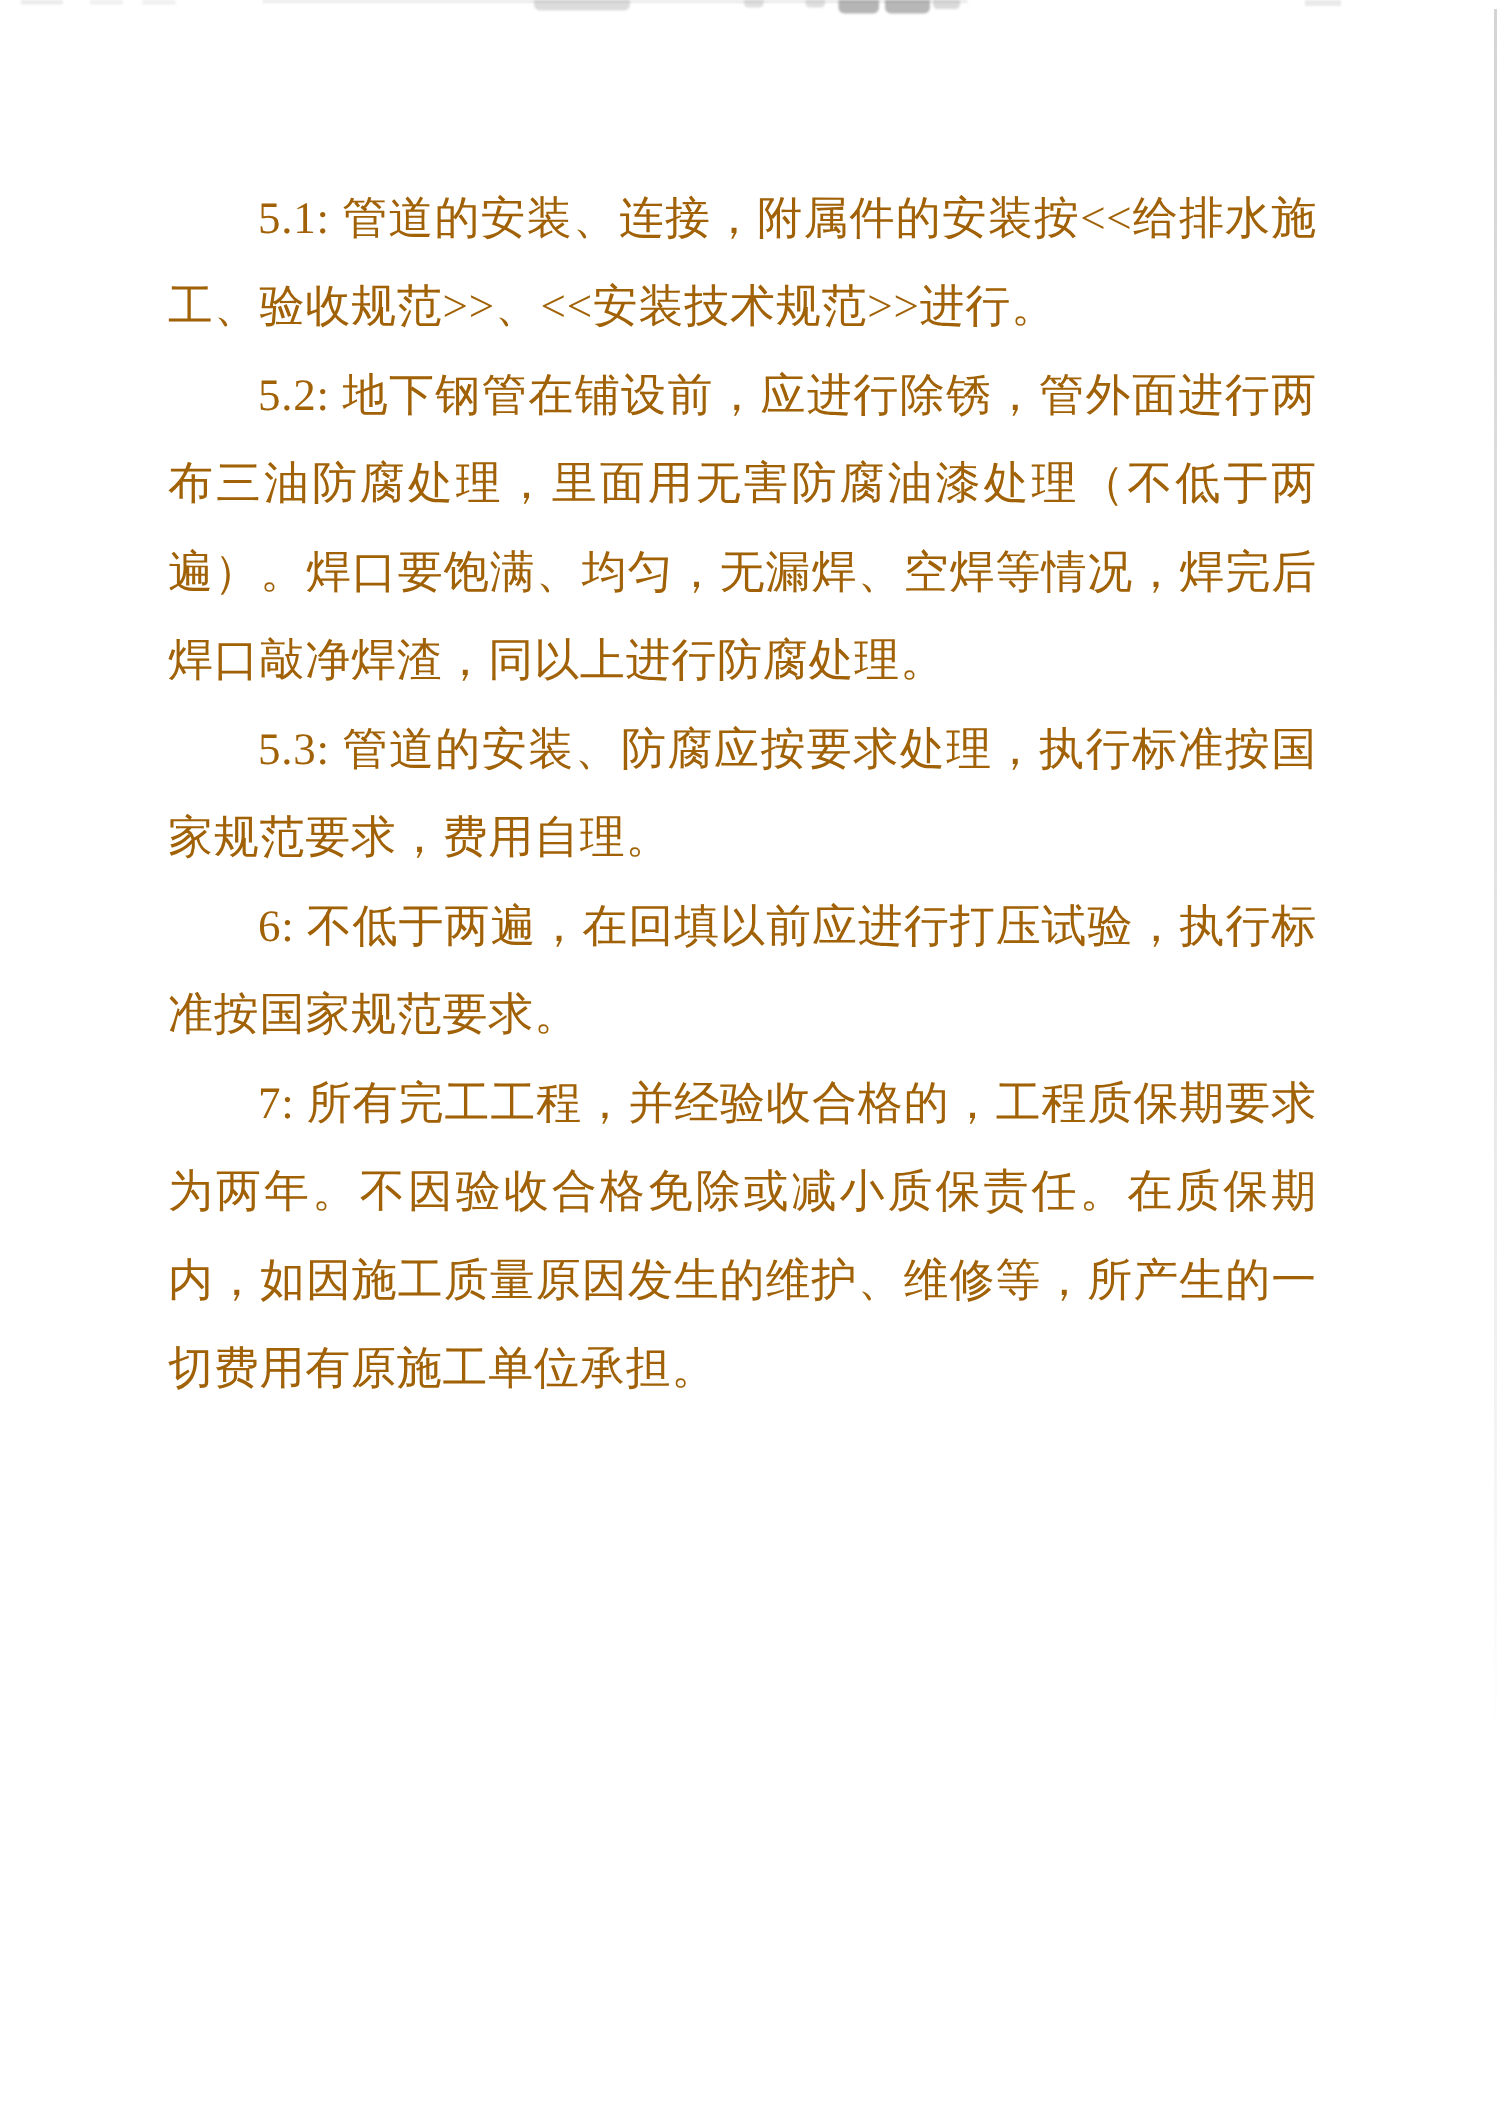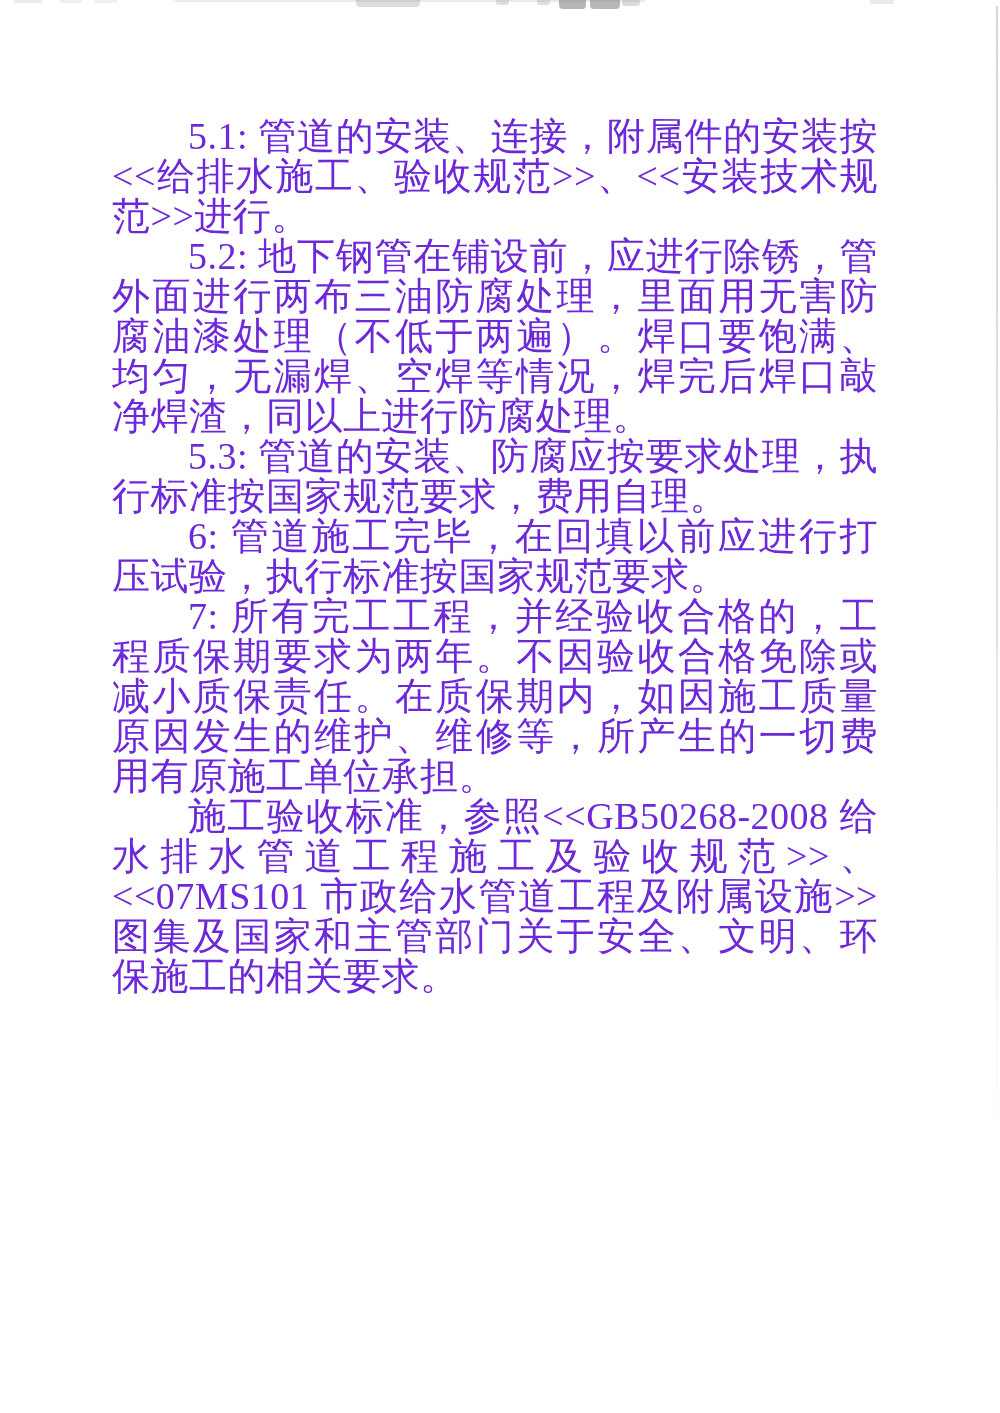--- a/index.html
+++ b/index.html
@@ -13,23 +13,23 @@
     height: 1413px;
     background: #ffffff;
     overflow: hidden;
     font-family: "Liberation Serif", "DejaVu Serif", serif;
   }
   .textblock {
     position: absolute;
     left: 112px;
     top: 116px;
     width: 766px;
-    color: #6d28d9;
-    font-size: 38px;
-    line-height: 40px;
+    color: #a16207;
+    font-size: 30px;
+    line-height: 59px;
     text-align: justify;
     text-justify: inter-ideograph;
     letter-spacing: 0.5px;
     -webkit-font-smoothing: antialiased;
   }
   .textblock p {
     margin: 0;
     padding: 0;
     text-indent: 2em;
     font-weight: 300;
@@ -76,18 +76,17 @@
   <div class="artifact a-corner-l1"></div>
   <div class="artifact a-corner-l2"></div>
   <div class="artifact a-corner-l3"></div>
   <div class="artifact a-corner-r"></div>
   <div class="artifact a-edge-line"></div>
 
   <div class="textblock">
     <p>5.1: 管道的安装、连接，附属件的安装按&lt;&lt;给排水施工、验收规范&gt;&gt;、&lt;&lt;安装技术规范&gt;&gt;进行。</p>
     <p>5.2: 地下钢管在铺设前，应进行除锈，管外面进行两布三油防腐处理，里面用无害防腐油漆处理（不低于两遍）。焊口要饱满、均匀，无漏焊、空焊等情况，焊完后焊口敲净焊渣，同以上进行防腐处理。</p>
     <p>5.3: 管道的安装、防腐应按要求处理，执行标准按国家规范要求，费用自理。</p>
-    <p>6: 管道施工完毕，在回填以前应进行打压试验，执行标准按国家规范要求。</p>
+    <p>6: 不低于两遍，在回填以前应进行打压试验，执行标准按国家规范要求。</p>
     <p>7: 所有完工工程，并经验收合格的，工程质保期要求为两年。不因验收合格免除或减小质保责任。在质保期内，如因施工质量原因发生的维护、维修等，所产生的一切费用有原施工单位承担。</p>
-    <p>施工验收标准，参照&lt;&lt;GB50268-2008 给水排水管道工程施工及验收规范&gt;&gt;、&lt;&lt;07MS101 市政给水管道工程及附属设施&gt;&gt;图集及国家和主管部门关于安全、文明、环保施工的相关要求。</p>
   </div>
 
 </div>
 
 </body></html>

